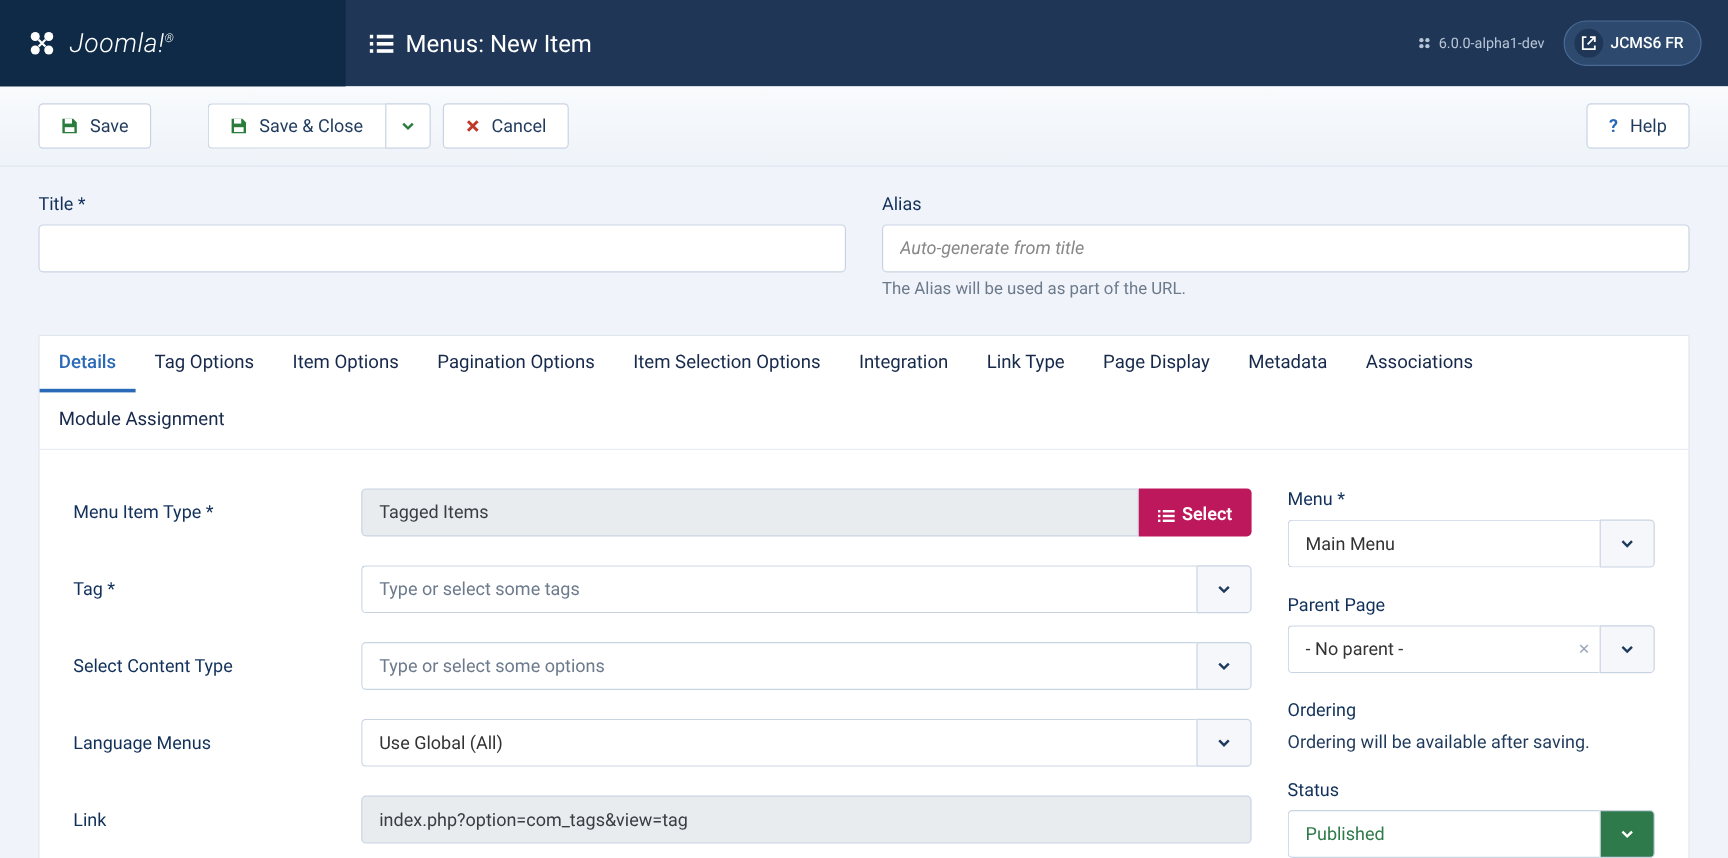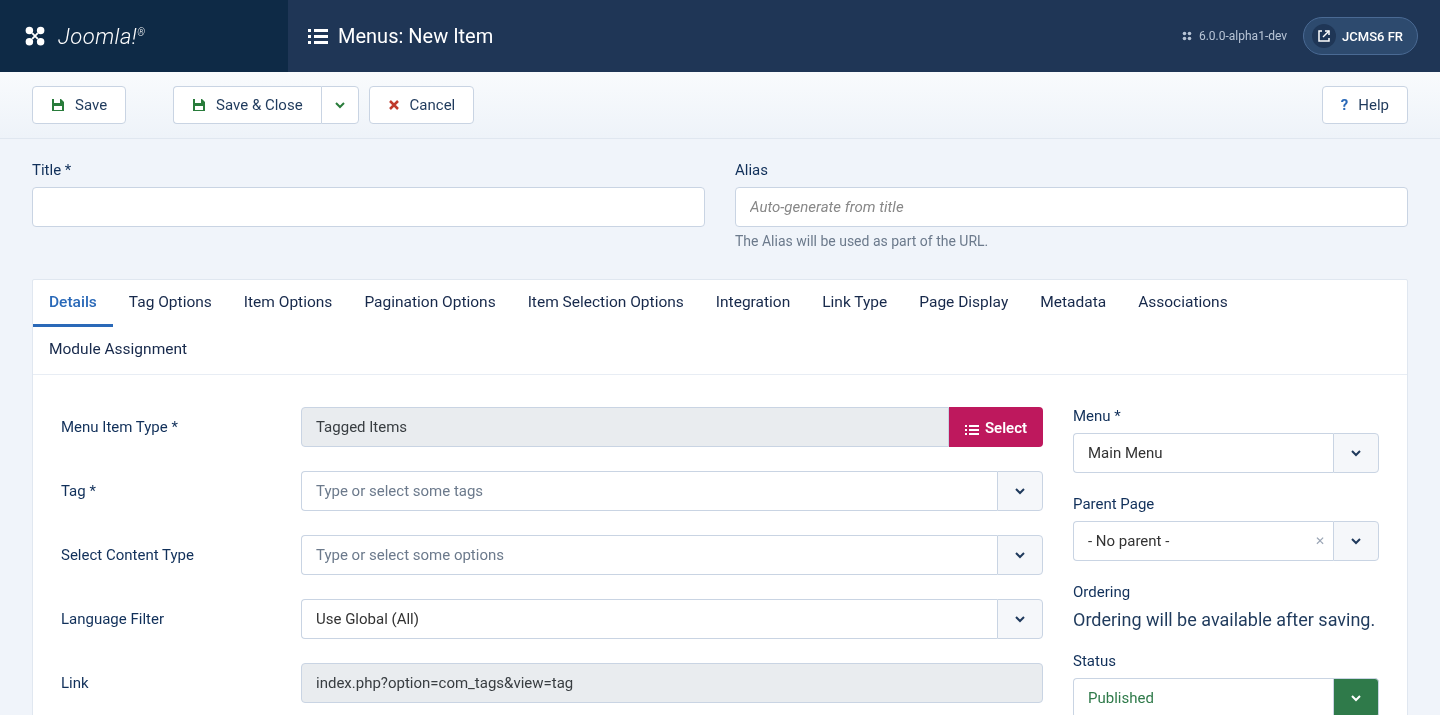--- a/index.html
+++ b/index.html
@@ -56,21 +56,21 @@
     .input-group { display: flex; }
     .select-btn { display: flex; align-items: flex-end; gap: 6px; padding: 10px 16px; background: #be185d; color: #fff; border: none; border-radius: 0 4px 4px 0; font-size: 15px; font-weight: 600; cursor: pointer; }
 
     .combo { display: flex; }
     .combo-input { flex: 1; padding: 10px 14px; background: #fff; border: 1px solid #c9d4e3; border-right: none; border-radius: 4px 0 0 4px; font-size: 15px; color: #333; }
     .combo-input::placeholder { color: #6c7a8c; }
     .combo-arrow { width: 46px; background: #f5f7fa; border: 1px solid #c9d4e3; border-radius: 0 4px 4px 0; display: flex; align-items: center; justify-content: center; cursor: pointer; }
     .combo-arrow.green { background: #2f7a4a; color: #fff; }
 
     .side-field .field-label { margin-bottom: 8px; }
-    .side-text { color: #1f3a5c; font-size: 18px; }
+    .side-text { color: #1f3a5c; font-size: 15px; }
     .status-green .combo-input { color: #2f7a4a; font-weight: 400; }
 
     .clear-x { position: absolute; right: 54px; top: 50%; transform: translateY(-50%); color: #9aa5b5; font-size: 12px; cursor: pointer; }
     .combo-wrap { position: relative; }
 
     svg { display: block; }
   </style>
 </head>
 <body>
 
@@ -253,21 +253,21 @@
                 <svg width="14" height="14" viewBox="0 0 14 14" fill="none" stroke="#1f3a5c" stroke-width="2">
                     <path d="M3 5 L7 9 L11 5"></path>
                   </svg>
               </span>
             </div>
           </div>
         </div>
       </div>
 
       <div class="form-row">
-        <div class="lbl">Language Filter</div>
+        <div class="lbl">Language Menus</div>
         <div class="ctrl">
           <div class="combo">
             <input class="combo-input" type="text" readonly="" value="Use Global (All)" style="">
             <div class="combo-arrow">
               <span>
                 <svg width="14" height="14" viewBox="0 0 14 14" fill="none" stroke="#1f3a5c" stroke-width="2">
                     <path d="M3 5 L7 9 L11 5"></path>
                   </svg>
               </span>
             </div>

